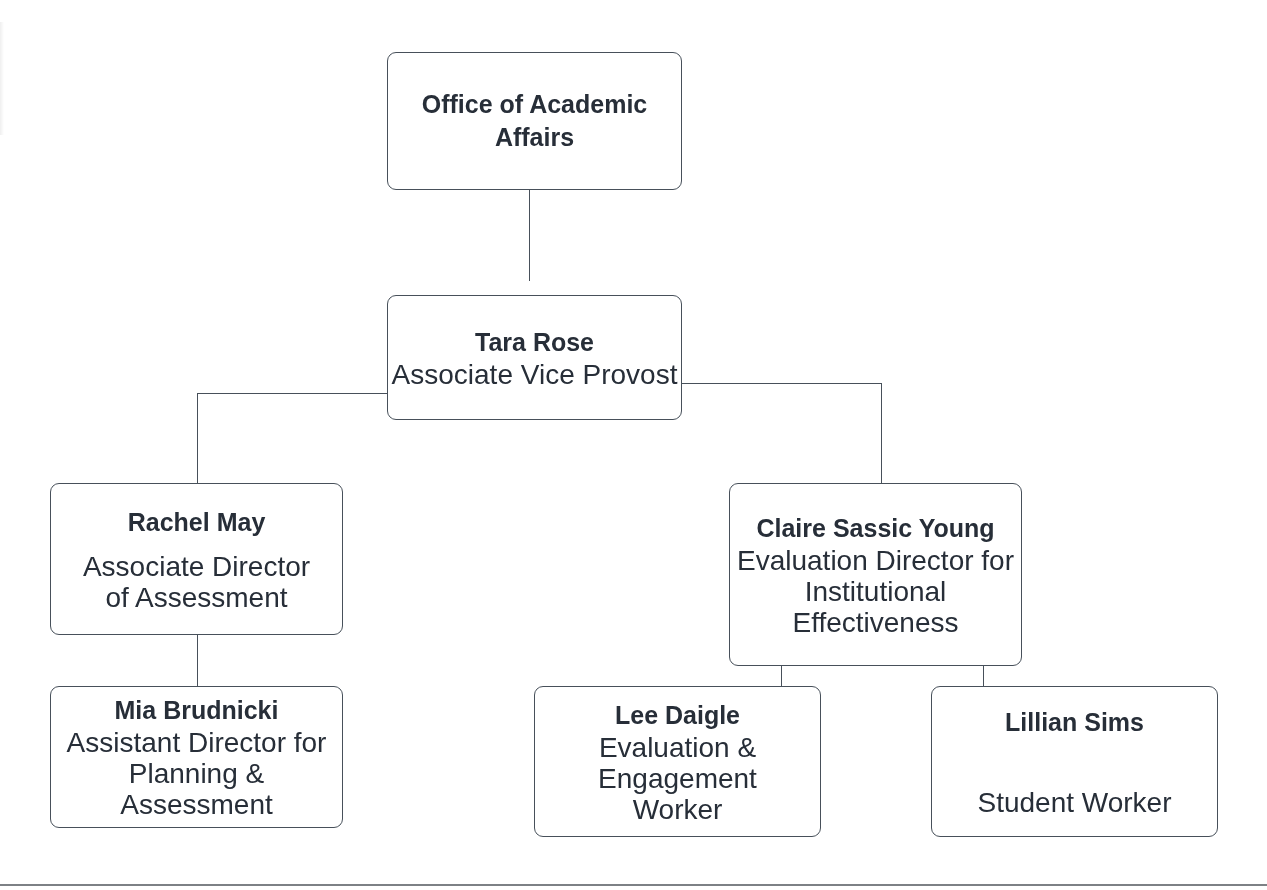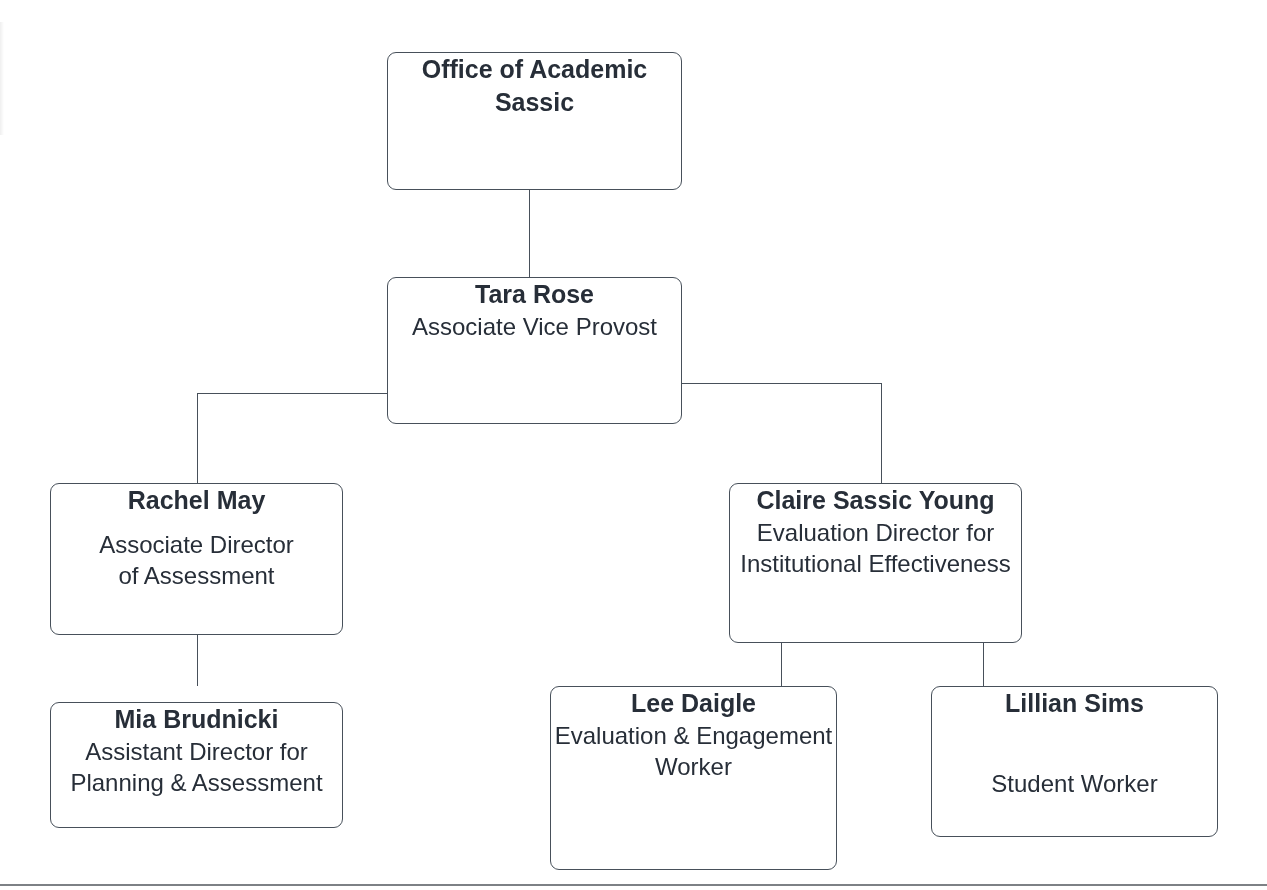--- a/index.html
+++ b/index.html
@@ -17,40 +17,41 @@
   }
   
   .node {
     position: absolute;
     box-sizing: border-box;
     background: #ffffff;
     border: 1px solid #47505a;
     border-radius: 9px;
     display: flex;
     flex-direction: column;
+    justify-content: center;
     align-items: center;
     text-align: center;
     color: #272e38;
   }
   .node .name {
     font-weight: bold;
     font-size: 25px;
     line-height: 33px;
   }
   .node .title {
-    font-size: 24px;
+    font-size: 28px;
     line-height: 31px;
     font-weight: normal;
   }
   #n-office  { left: 387px; top: 52px;  width: 295px; height: 138px; }
-  #n-tara    { left: 387px; top: 277px; width: 295px; height: 147px; }
+  #n-tara    { left: 387px; top: 295px; width: 295px; height: 125px; }
   #n-rachel  { left: 50px;  top: 483px; width: 293px; height: 152px; gap: 12px; }
-  #n-claire  { left: 729px; top: 483px; width: 293px; height: 160px; }
-  #n-mia     { left: 50px;  top: 686px; width: 293px; height: 126px; margin-top: 16px; }
-  #n-lee     { left: 550px; top: 686px; width: 287px; height: 184px; }
+  #n-claire  { left: 729px; top: 483px; width: 293px; height: 183px; }
+  #n-mia     { left: 50px;  top: 686px; width: 293px; height: 142px; }
+  #n-lee     { left: 534px; top: 686px; width: 287px; height: 151px; }
   #n-lillian { left: 931px; top: 686px; width: 287px; height: 151px; gap: 48px; }
 
   
   .line { position: absolute; background: #47505a; }
   .line.v { width: 1px; }
   .line.h { height: 1px; }
   #c-office-tara   { left: 529px; top: 190px; height: 91px; }
   #c-tara-rachel-h { left: 197px; top: 393px; width: 190px; }
   #c-tara-rachel-v { left: 197px; top: 393px; height: 90px; }
   #c-tara-claire-h { left: 682px; top: 383px; width: 199px; }
@@ -86,21 +87,21 @@
   <div class="line v" id="c-tara-rachel-v"></div>
   <div class="line h" id="c-tara-claire-h"></div>
   <div class="line v" id="c-tara-claire-v"></div>
   <div class="line v" id="c-rachel-mia"></div>
   <div class="line v" id="c-claire-lee"></div>
   <div class="line v" id="c-claire-lillian"></div>
 
   <div class="node" id="n-office">
     <div class="name">
       <div>Office of Academic</div>
-      <div>Sassic</div>
+      <div>Affairs</div>
     </div>
   </div>
 
   <div class="node" id="n-tara">
     <div class="name">Tara Rose</div>
     <div class="title">
       <div>Associate Vice Provost</div>
     </div>
   </div>
 

